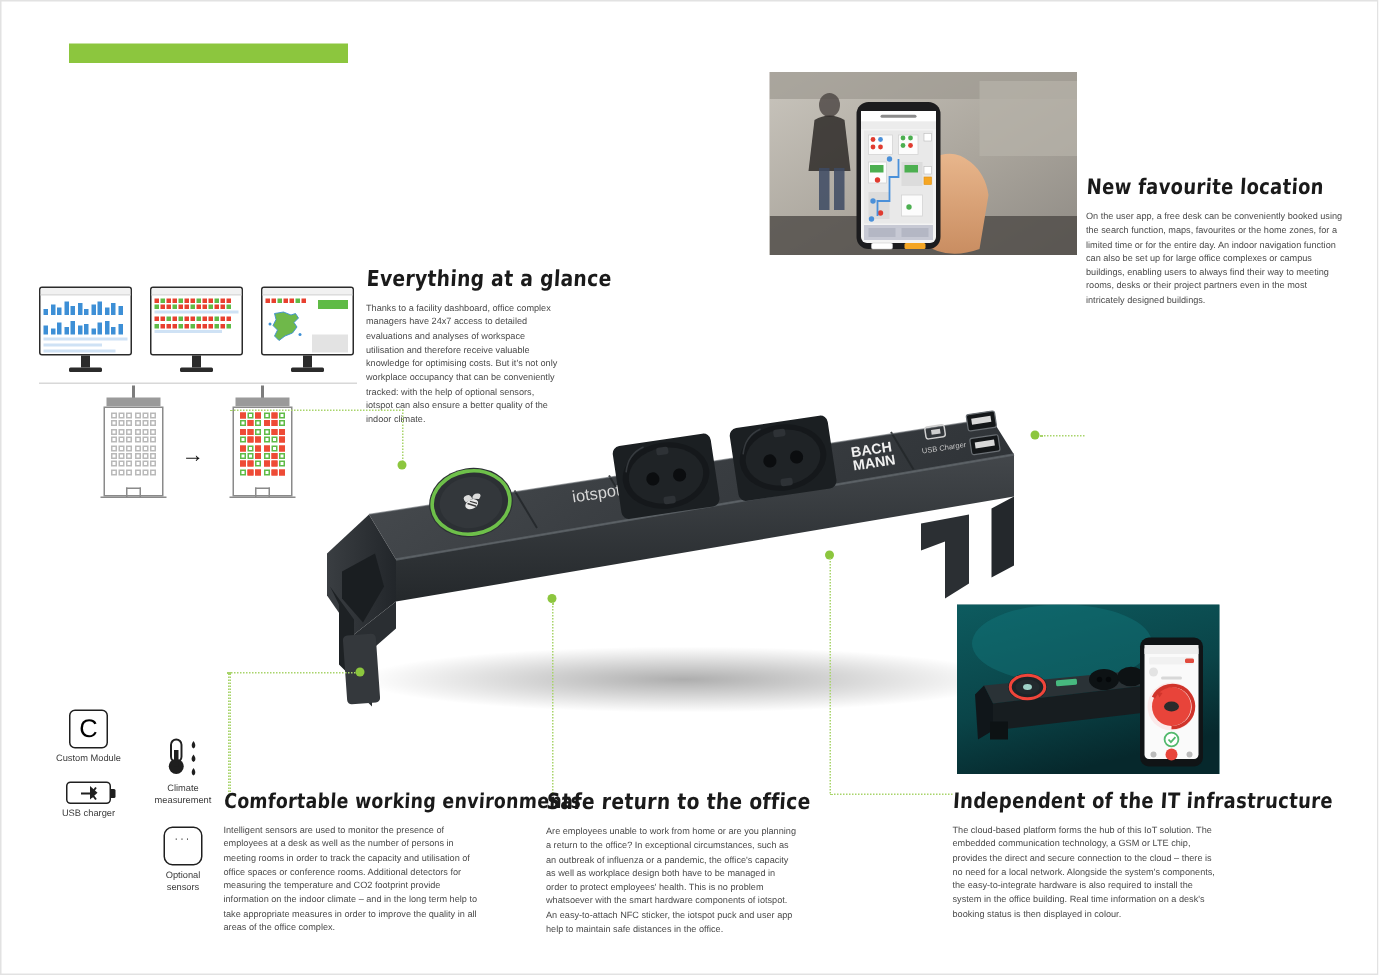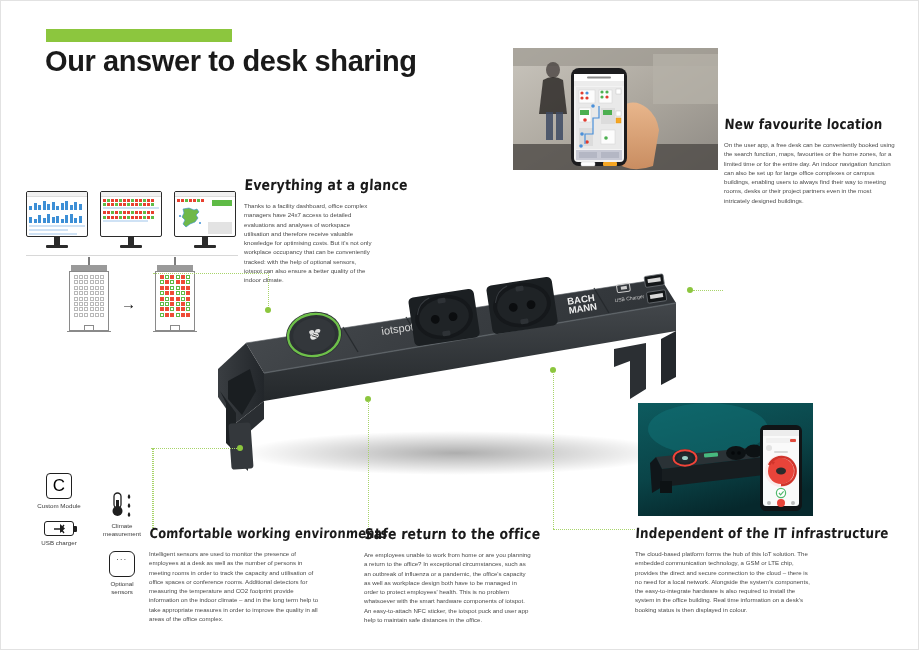--- a/index.html
+++ b/index.html
@@ -122,21 +122,20 @@
   .gdot { position: absolute; width: 6px; height: 6px; border-radius: 50%; background: #8cc63e; }
   .vline { position: absolute; width: 0; border-left: 1px dotted #a8d46a; }
   .hline { position: absolute; height: 0; border-top: 1px dotted #a8d46a; }
 </style>
 </head>
 <body>
 
 <div id="page">
 
   <div id="accent-bar"></div>
-  <h1 id="page-title">Our answer to desk sharing</h1>
 
   <div id="monitors">
 
     <div class="monitor" style="left:0px;">
       <div class="mon-topbar"></div>
       <div class="mon-body">
         <div class="bar-row">
           <i style="height:4px"></i>
             <i style="height:7px"></i>
             <i style="height:5px"></i>

